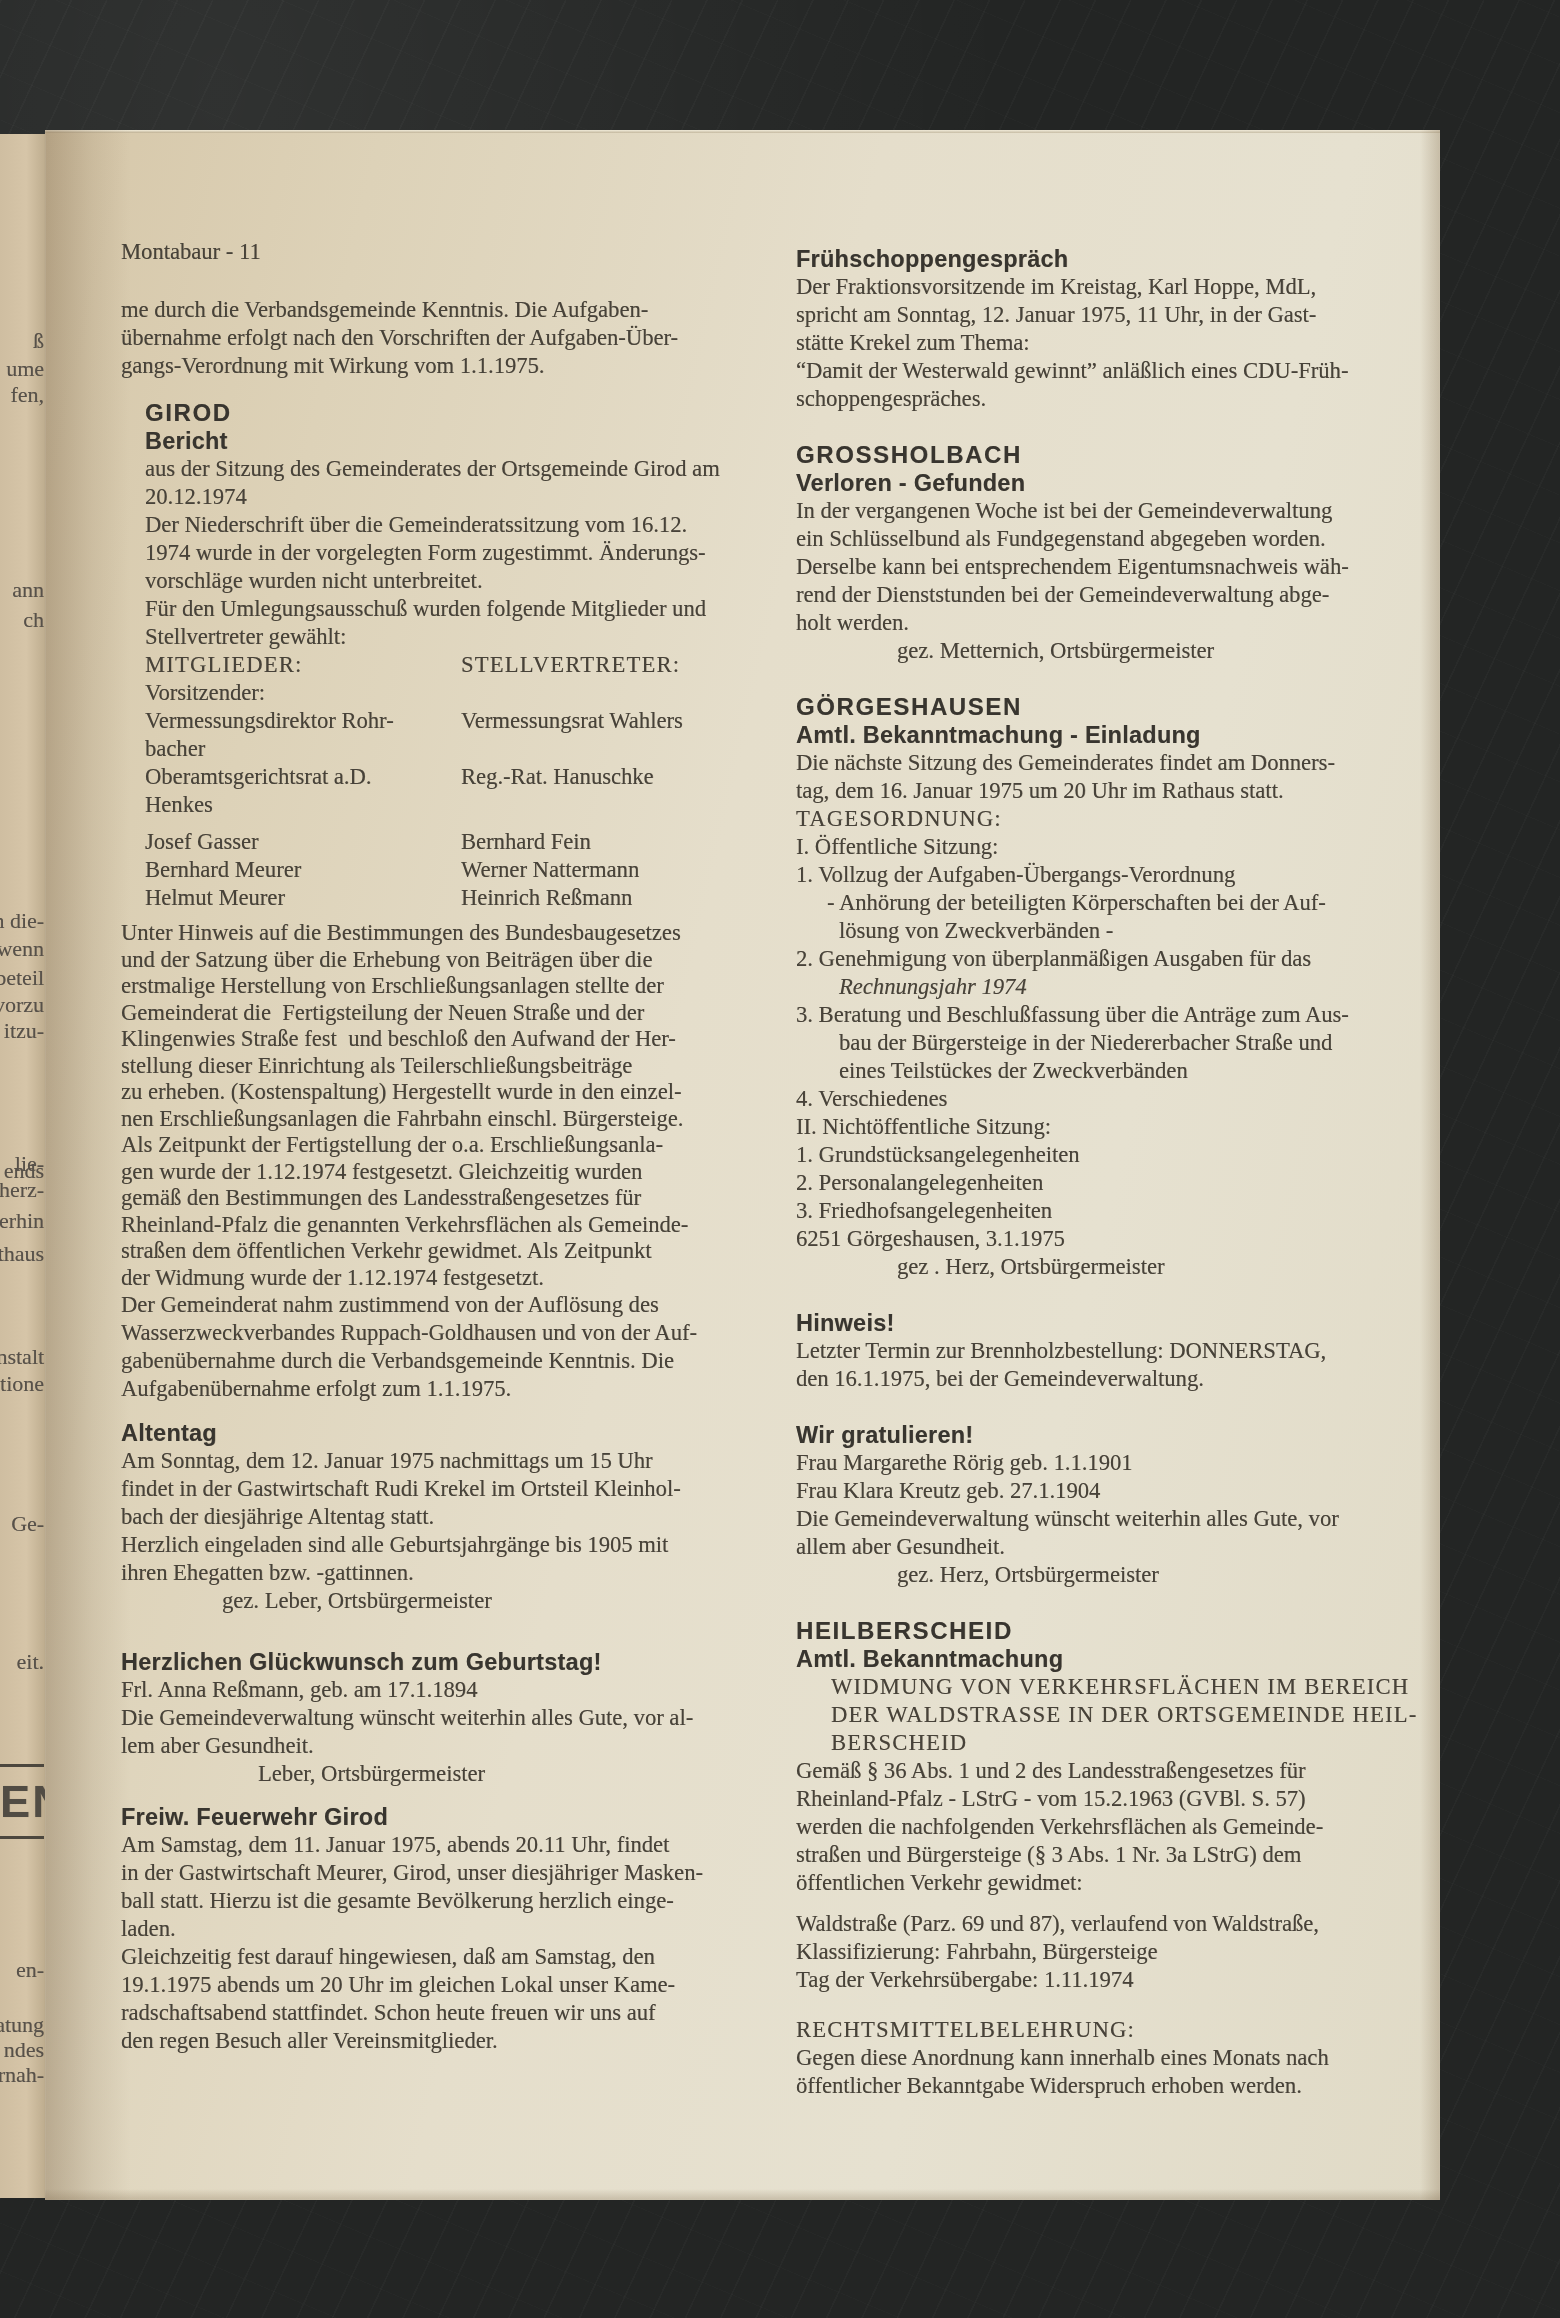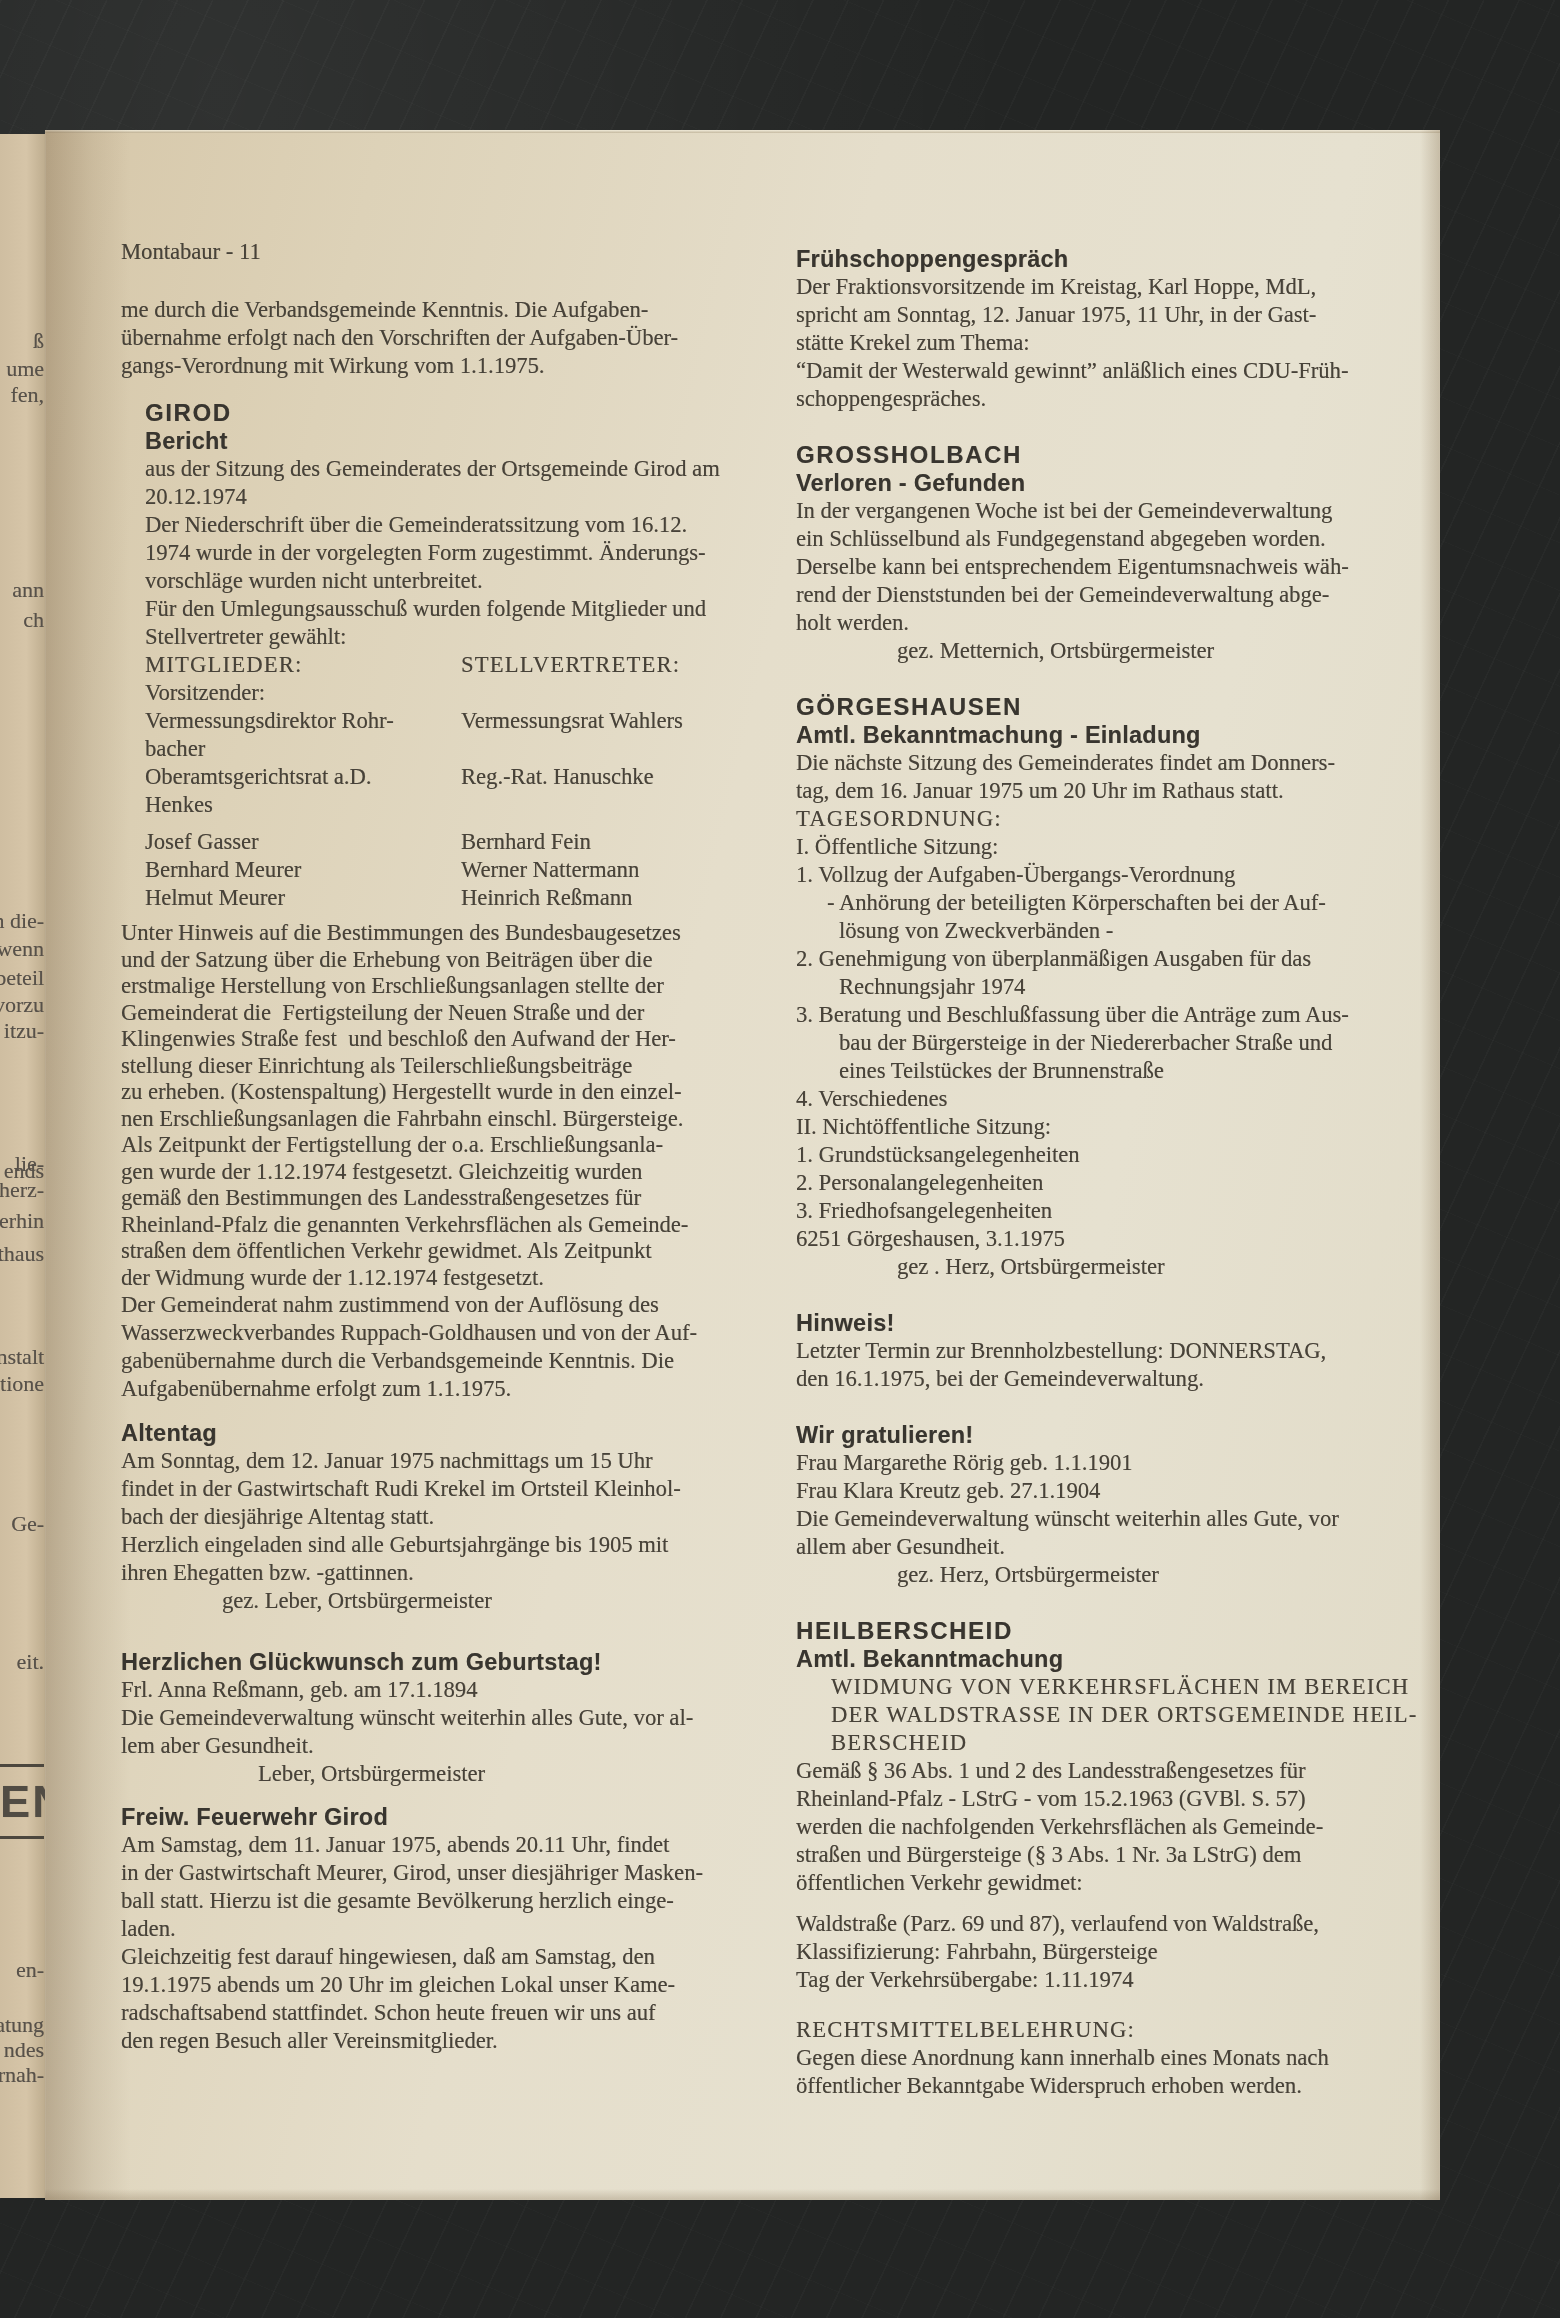--- a/index.html
+++ b/index.html
@@ -215,24 +215,24 @@
         <div class="line H"><span>GÖRGESHAUSEN</span></div>
         <div class="line h"><span>Amtl. Bekanntmachung - Einladung</span></div>
         <div class="line b"><span>Die nächste Sitzung des Gemeinderates findet am Donners-</span></div>
         <div class="line b"><span>tag, dem 16. Januar 1975 um 20 Uhr im Rathaus statt.</span></div>
         <div class="line c"><span>TAGESORDNUNG:</span></div>
         <div class="line b"><span>I. Öffentliche Sitzung:</span></div>
         <div class="line b"><span>1. Vollzug der Aufgaben-Übergangs-Verordnung</span></div>
         <div class="line b" style="padding-left: 31px;"><span>- Anhörung der beteiligten Körperschaften bei der Auf-</span></div>
         <div class="line b" style="padding-left: 43px;"><span>lösung von Zweckverbänden -</span></div>
         <div class="line b"><span>2. Genehmigung von überplanmäßigen Ausgaben für das</span></div>
-        <div class="line b" style="padding-left: 43px;"><span>Rechnungsjahr 1974</span></div>
+        <div class="line b" style="padding-left: 43px; font-style: italic;"><span>Rechnungsjahr 1974</span></div>
         <div class="line b"><span>3. Beratung und Beschlußfassung über die Anträge zum Aus-</span></div>
         <div class="line b" style="padding-left: 43px;"><span>bau der Bürgersteige in der Niedererbacher Straße und</span></div>
-        <div class="line b" style="padding-left: 43px;"><span>eines Teilstückes der Brunnenstraße</span></div>
+        <div class="line b" style="padding-left: 43px;"><span>eines Teilstückes der Zweckverbänden</span></div>
         <div class="line b"><span>4. Verschiedenes</span></div>
         <div class="line b"><span>II. Nichtöffentliche Sitzung:</span></div>
         <div class="line b"><span>1. Grundstücksangelegenheiten</span></div>
         <div class="line b"><span>2. Personalangelegenheiten</span></div>
         <div class="line b"><span>3. Friedhofsangelegenheiten</span></div>
         <div class="line b"><span>6251 Görgeshausen, 3.1.1975</span></div>
         <div class="line b" style="padding-left: 101px;"><span>gez . Herz, Ortsbürgermeister</span></div>
       </div>
       <div class="block" style="margin-top: 28px;">
         <div class="line h"><span>Hinweis!</span></div>

